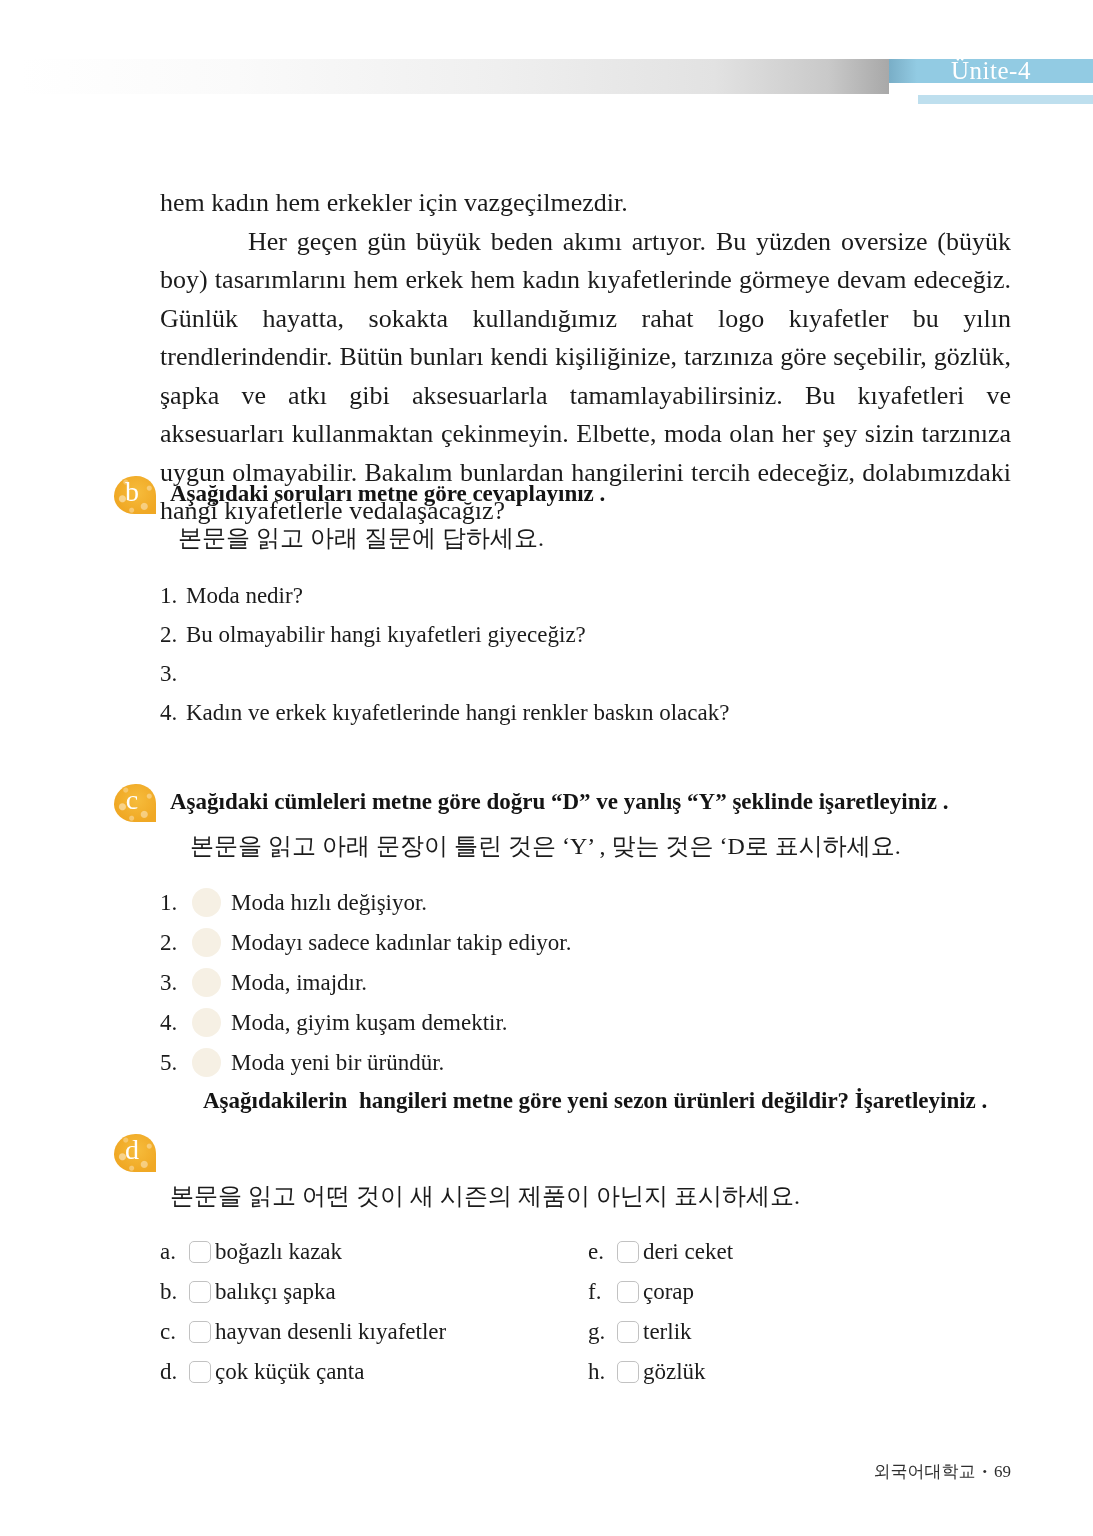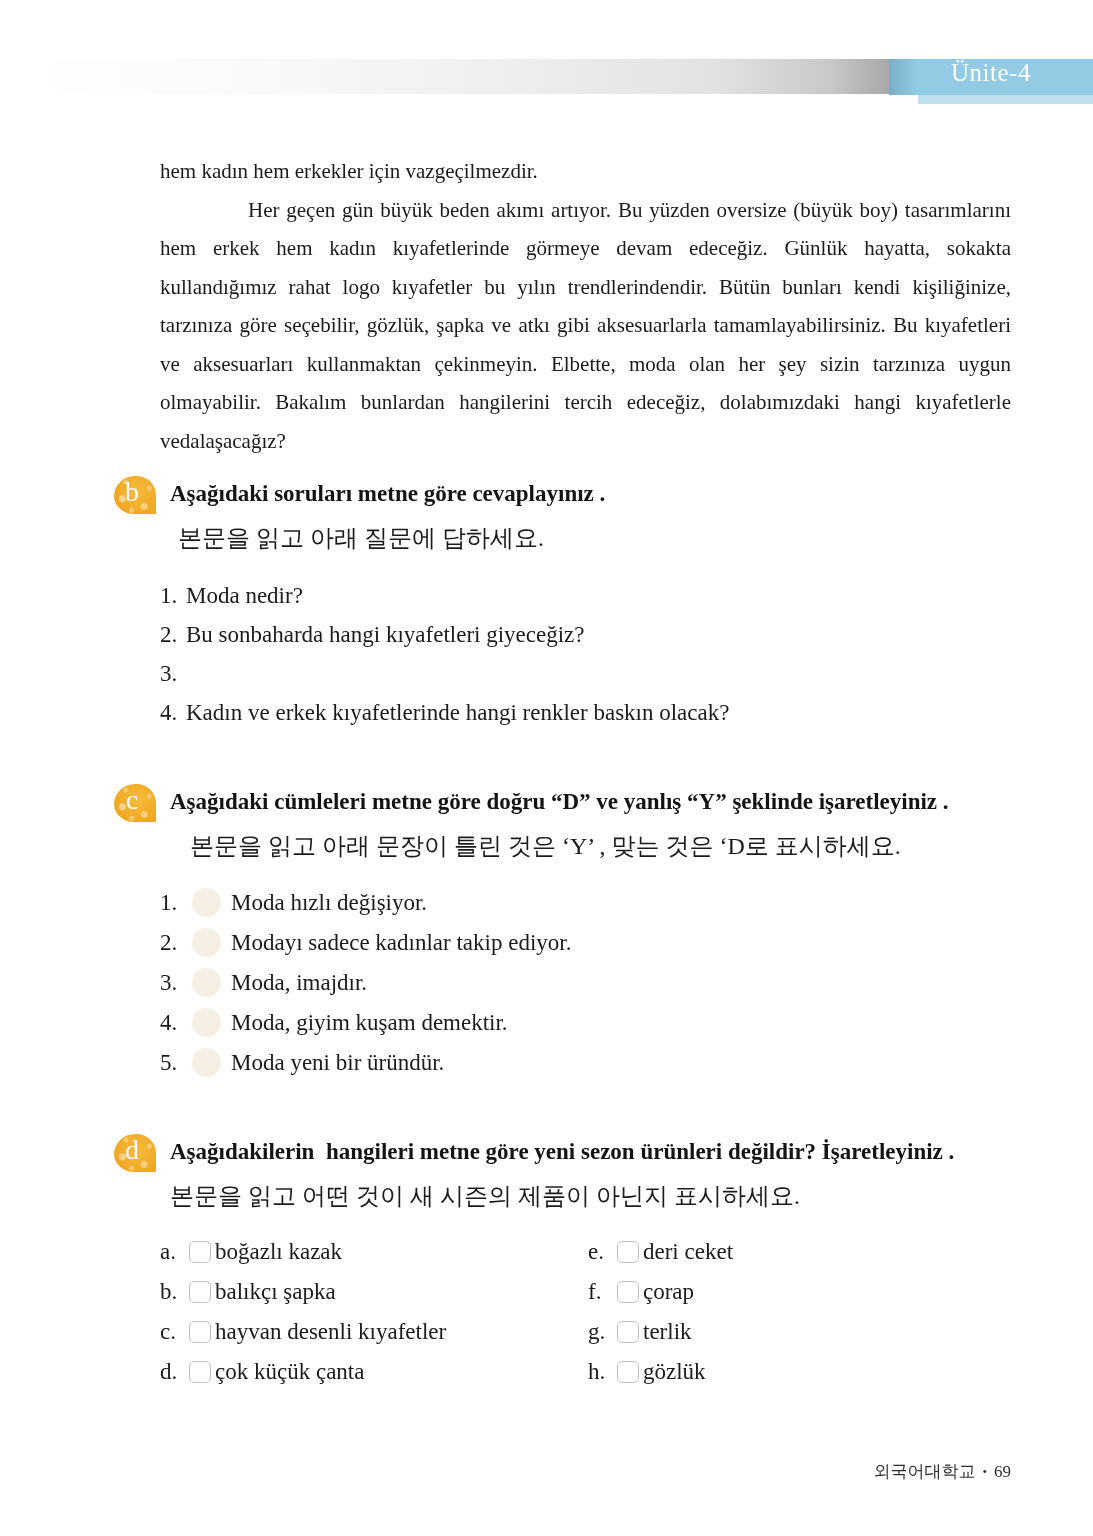--- a/index.html
+++ b/index.html
@@ -6,32 +6,32 @@
   body{
     width:1093px;height:1536px;position:relative;background:#ffffff;
     font-family:"Liberation Serif", serif;color:#1b1b1b;overflow:hidden;
   }
   
   .gray-bar{
     position:absolute;left:20px;top:59px;width:869px;height:35px;
     background:linear-gradient(90deg,#ffffff 0%,#fafafa 25%,#efefef 55%,#e2e2e2 80%,#c9c9c9 93%,#a8a8a8 100%);
   }
   .blue-ribbon{
-    position:absolute;left:889px;top:59px;width:204px;height:36px;
+    position:absolute;left:889px;top:59px;width:204px;height:24px;
     background:linear-gradient(90deg,#79aec7 0px,#86bcd4 14px,#92cbe3 28px,#92cbe3 100%);
-    display:flex;align-items:flex-start;justify-content:center;
+    display:flex;align-items:center;justify-content:center;
   }
   .blue-ribbon span{color:#ffffff;font-size:25px;letter-spacing:.5px;}
   .blue-under{
     position:absolute;left:918px;top:95px;width:175px;height:9px;background:#bedfee;
   }
   
   .reading{
-    position:absolute;left:160px;top:152px;width:851px;
-    font-size:21px;line-height:38.5px;text-align:justify;
+    position:absolute;left:160px;top:184px;width:851px;
+    font-size:26px;line-height:38.5px;text-align:justify;
   }
   .reading p{margin:0;}
   .reading p.indent{text-indent:88px;}
   
   .badge{
     position:absolute;left:114px;width:42px;height:38px;
     background:
       radial-gradient(circle at 20% 60%, rgba(255,255,255,.45) 3px, rgba(255,255,255,0) 4px),
       radial-gradient(circle at 72% 80%, rgba(255,255,255,.40) 3px, rgba(255,255,255,0) 4px),
       radial-gradient(circle at 84% 32%, rgba(255,255,255,.35) 2px, rgba(255,255,255,0) 3px),
@@ -99,21 +99,21 @@
 <div class="sec-title" style="top:481px;">Aşağıdaki soruları metne göre cevaplayınız .</div>
 <div class="sec-korean" style="top:522px;margin-left:8px;">본문을 읽고 아래 질문에 답하세요.</div>
 
 <div class="q-list">
   <div class="q-row">
     <span class="q-num">1.</span>
     <span>Moda nedir?</span>
   </div>
   <div class="q-row">
     <span class="q-num">2.</span>
-    <span>Bu sonbaharda hangi kıyafetleri giyeceğiz?</span>
+    <span>Bu olmayabilir hangi kıyafetleri giyeceğiz?</span>
   </div>
   <div class="q-row">
     <span class="q-num">3.</span>
   </div>
   <div class="q-row">
     <span class="q-num">4.</span>
     <span>Kadın ve erkek kıyafetlerinde hangi renkler baskın olacak?</span>
   </div>
 </div>
 
@@ -147,21 +147,21 @@
   <div class="s-row">
     <span class="s-num">5.</span>
     <span class="bubble"></span>
     <span class="s-text">Moda yeni bir üründür.</span>
   </div>
 </div>
 
 <div class="badge" style="top:1134px;">
   <span>d</span>
 </div>
-<div class="sec-title" style="top:1139px;">Aşağıdakilerin  hangileri metne göre yeni sezon ürünleri değildir? İşaretleyiniz .</div>
+<div class="sec-title" style="top:1088px;margin-left:33px;">Aşağıdakilerin  hangileri metne göre yeni sezon ürünleri değildir? İşaretleyiniz .</div>
 <div class="sec-korean" style="top:1180px;">본문을 읽고 어떤 것이 새 시즌의 제품이 아닌지 표시하세요.</div>
 
 <div class="opt-col left">
   <div class="opt-row">
     <span class="opt-letter">a.</span>
     <span class="cbx"></span>
     <span class="opt-text">boğazlı kazak</span>
   </div>
   <div class="opt-row">
     <span class="opt-letter">b.</span>

